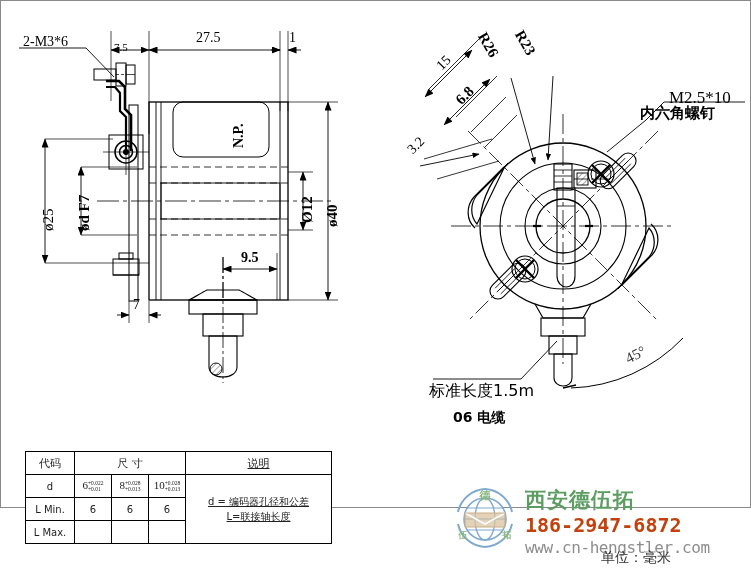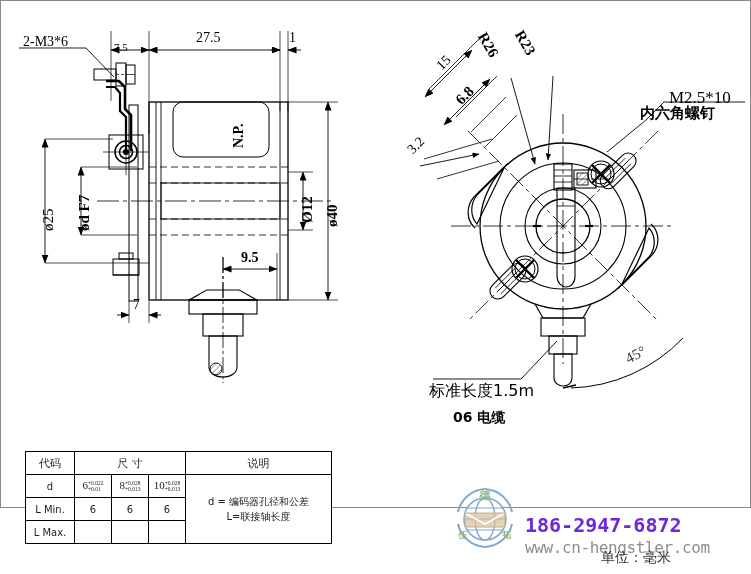--- a/index.html
+++ b/index.html
@@ -43,39 +43,39 @@
     font-size:10px;
     text-align:center;
     padding:0;
     height:22px;
     color:#222;
     font-weight:normal;
   }
   #spec-table th{font-size:11px;}
   td.code-col,th.code-col{width:48px;}
   td.dim-col,th.dim-col{width:36px;}
-  td.desc-col,th.desc-col{width:145px;}
+  td.desc-col,th.desc-col{width:145px;text-decoration:underline;}
   td.desc-col{text-align:left;padding-left:10px;font-size:10px;line-height:1.5;vertical-align:middle;}
   td.bold-d{font-weight:bold;font-family:"Liberation Serif",serif;font-size:13px;}
   .tolnum{font-family:"Liberation Serif",serif;font-size:11px;}
   .tol{display:inline-block;font-size:5.5px;line-height:1.12;text-align:left;vertical-align:middle;
        font-family:"Liberation Serif",serif;}
 
   
   #brand{position:absolute;left:452px;top:483px;width:290px;height:82px;}
   #brand-logo{position:absolute;left:0;top:2px;width:64px;height:64px;}
   #brand-name{
     position:absolute;left:72px;top:2px;
     font-family:"DejaVu Sans", sans-serif;font-weight:bold;
     font-size:21px;color:#5c9d62;letter-spacing:1px;
   }
   #brand-phone{
     position:absolute;left:72px;top:29px;
     font-family:"DejaVu Sans Mono", monospace;font-weight:bold;
-    font-size:20px;color:#6d28d9;letter-spacing:0px;
+    font-size:20px;color:#c2410c;letter-spacing:0px;
   }
   #brand-url{
     position:absolute;left:72px;top:54px;
     font-family:"DejaVu Sans Mono", monospace;
     font-size:16px;color:#8d8d8d;letter-spacing:-0.4px;
   }
   #unit-note{
     position:absolute;left:600px;top:548px;
     font-family:Liberation Serif, serif;font-size:14px;color:#333;
   }
@@ -411,19 +411,20 @@
 
         <path d="M12,27 L52,27 L52,41 L12,41 Z" fill="#d9c3a0" opacity="0.75"></path>
         <path d="M12,27 L32,38 L52,27" stroke="#fff" stroke-width="1.6" fill="none"></path>
         <path d="M12,27 L52,27 L52,41 L12,41 Z" stroke="#c8b08a" stroke-width="1" fill="none"></path>
 
         <text x="32" y="13" font-family="DejaVu Sans, sans-serif" font-size="11" font-weight="bold" fill="#8ab77f" text-anchor="middle">德</text>
         <text x="10" y="52" font-family="DejaVu Sans, sans-serif" font-size="9" font-weight="bold" fill="#8ab77f" text-anchor="middle">伍</text>
         <text x="54" y="52" font-family="DejaVu Sans, sans-serif" font-size="9" font-weight="bold" fill="#8ab77f" text-anchor="middle">拓</text>
       </svg>
     </div>
+    <div id="brand-name">西安德伍拓</div>
     <div id="brand-phone">186-2947-6872</div>
     <div id="brand-url">www.cn-hengstler.com</div>
   </div>
 
   <div id="unit-note">单位：毫米</div>
 
 </div>
 
 </body></html>

